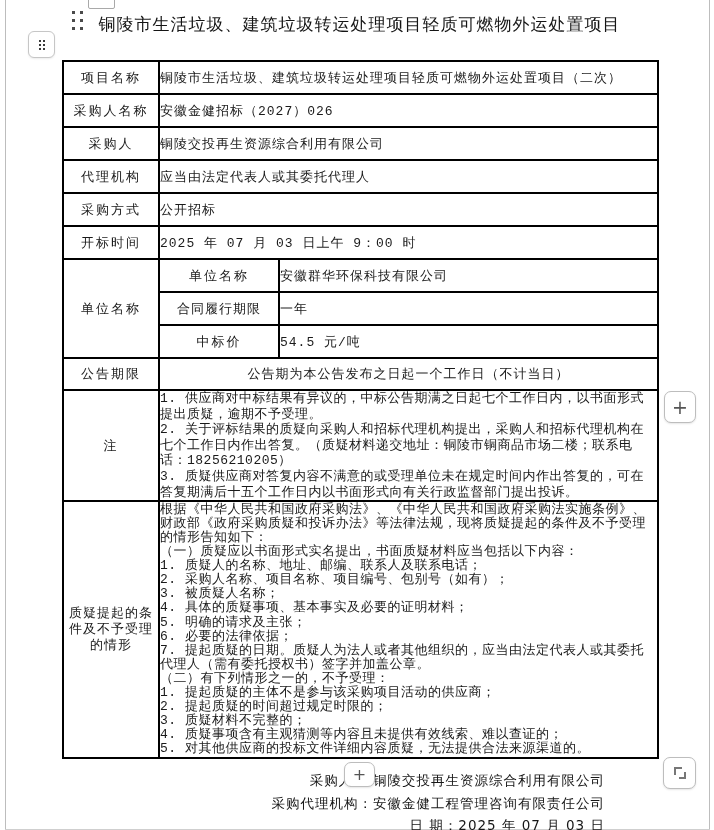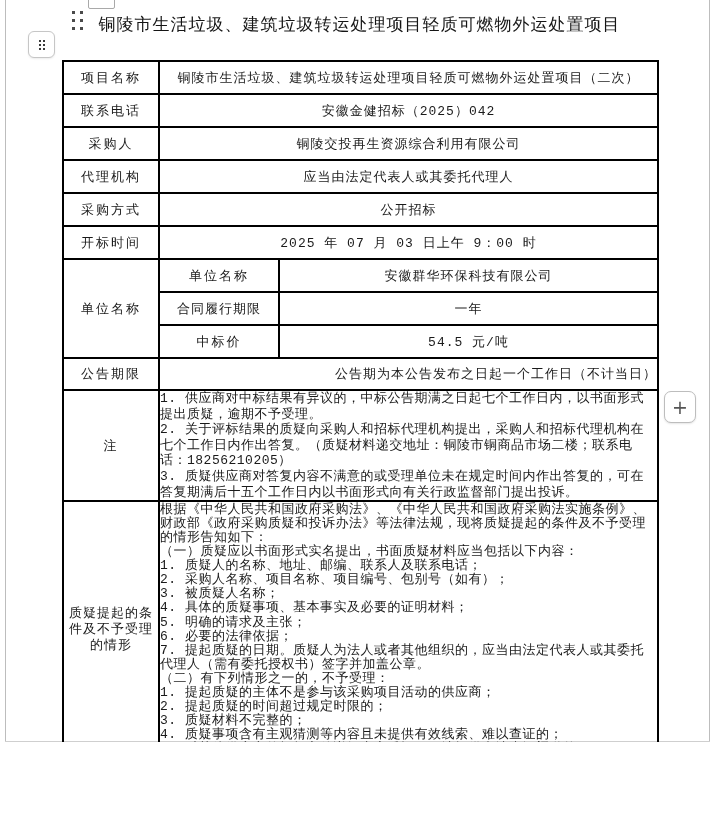--- a/index.html
+++ b/index.html
@@ -1,17 +1,17 @@
 <!DOCTYPE html>
 <html><head>
 <meta charset="utf-8">
 <style>
   html,body{margin:0;padding:0;background:#fff;}
   .page{
-    position:relative;width:714px;height:742px;background:#fff;overflow:hidden;
+    position:relative;width:714px;height:830px;background:#fff;overflow:hidden;
     font-family:"DejaVu Sans","Liberation Sans",sans-serif;color:#1a1a1a;
   }
   
   .edge-left{position:absolute;left:5px;top:0;bottom:0;width:1px;background:#bdbdbd;}
   .edge-right{position:absolute;right:4px;top:0;bottom:0;width:1px;background:#bdbdbd;}
   .edge-bottom{position:absolute;left:5px;right:4px;bottom:0;height:1px;background:#cfcfcf;}
 
   
   .cut-box{position:absolute;left:88px;top:-12px;width:25px;height:19px;
     border:1px solid #a9a9a9;border-radius:2px;background:#fff;}
@@ -32,22 +32,22 @@
   
   .title{position:absolute;left:62px;top:12px;width:595px;text-align:center;
     font-size:17px;line-height:25px;letter-spacing:1px;color:#151515;font-weight:500;}
 
   
   table.doc{position:absolute;left:62px;top:60px;width:595px;border-collapse:collapse;
     table-layout:fixed;}
   table.doc td{border:2px solid #000;font-size:13px;color:#1a1a1a;overflow:hidden;
     padding:0;vertical-align:middle;font-family:Liberation Mono, monospace;}
   td.lbl{text-align:center;letter-spacing:2px;}
-  td.val{text-align:center;letter-spacing:1px;border-radius:15px;}
-  td.val-left{text-align:right;padding-left:8px;letter-spacing:1px;border-radius:11px;}
+  td.val{text-align:left;letter-spacing:1px;}
+  td.val-left{text-align:center;padding-left:8px;letter-spacing:1px;border-radius:11px;}
   td.pre{white-space:pre-wrap;text-align:left;padding:2px 4px 2px 6px;
     letter-spacing:.5px;vertical-align:top;word-break:break-all;}
   td.note-cell{line-height:15.6px;}
   td.cond-cell{line-height:14.1px;font-size:12.7px;margin-top:44px;}
   tr.h33{height:33px;}
   tr.h32{height:32px;}
   tr.h111{height:111px;}
   tr.h257{height:257px;}
 
   
@@ -107,22 +107,22 @@
         <col style="width:96px">
         <col style="width:120px">
         <col style="width:379px">
       </colgroup>
     <tbody>
         <tr class="h33">
       <td class="lbl">项目名称</td>
       <td class="val" colspan="2">铜陵市生活垃圾、建筑垃圾转运处理项目轻质可燃物外运处置项目（二次）</td>
     </tr>
     <tr class="h33">
-      <td class="lbl">联系电话</td>
-      <td class="val" colspan="2">安徽金健招标（2025）042</td>
+      <td class="lbl">采购人名称</td>
+      <td class="val" colspan="2">安徽金健招标（2027）026</td>
     </tr>
     <tr class="h33">
       <td class="lbl">采购人</td>
       <td class="val" colspan="2">铜陵交投再生资源综合利用有限公司</td>
     </tr>
     <tr class="h33">
       <td class="lbl">代理机构</td>
       <td class="val" colspan="2">应当由法定代表人或其委托代理人</td>
     </tr>
     <tr class="h33">
@@ -176,20 +176,21 @@
     </tr>
   </tbody>
     </table>
 
   <div class="fbtn plus-right">
     <span>+</span>
   </div>
 
   <div class="footer">
     <div>采购人：  铜陵交投再生资源综合利用有限公司</div>
+    <div>采购代理机构：安徽金健工程管理咨询有限责任公司</div>
     <div>日  期：2025 年 07 月 03 日</div>
   </div>
 
   <div class="fbtn plus-footer">
     <span>+</span>
   </div>
 
   <div class="fbtn expand-btn">
     <span class="expand-icon"></span>
   </div>

